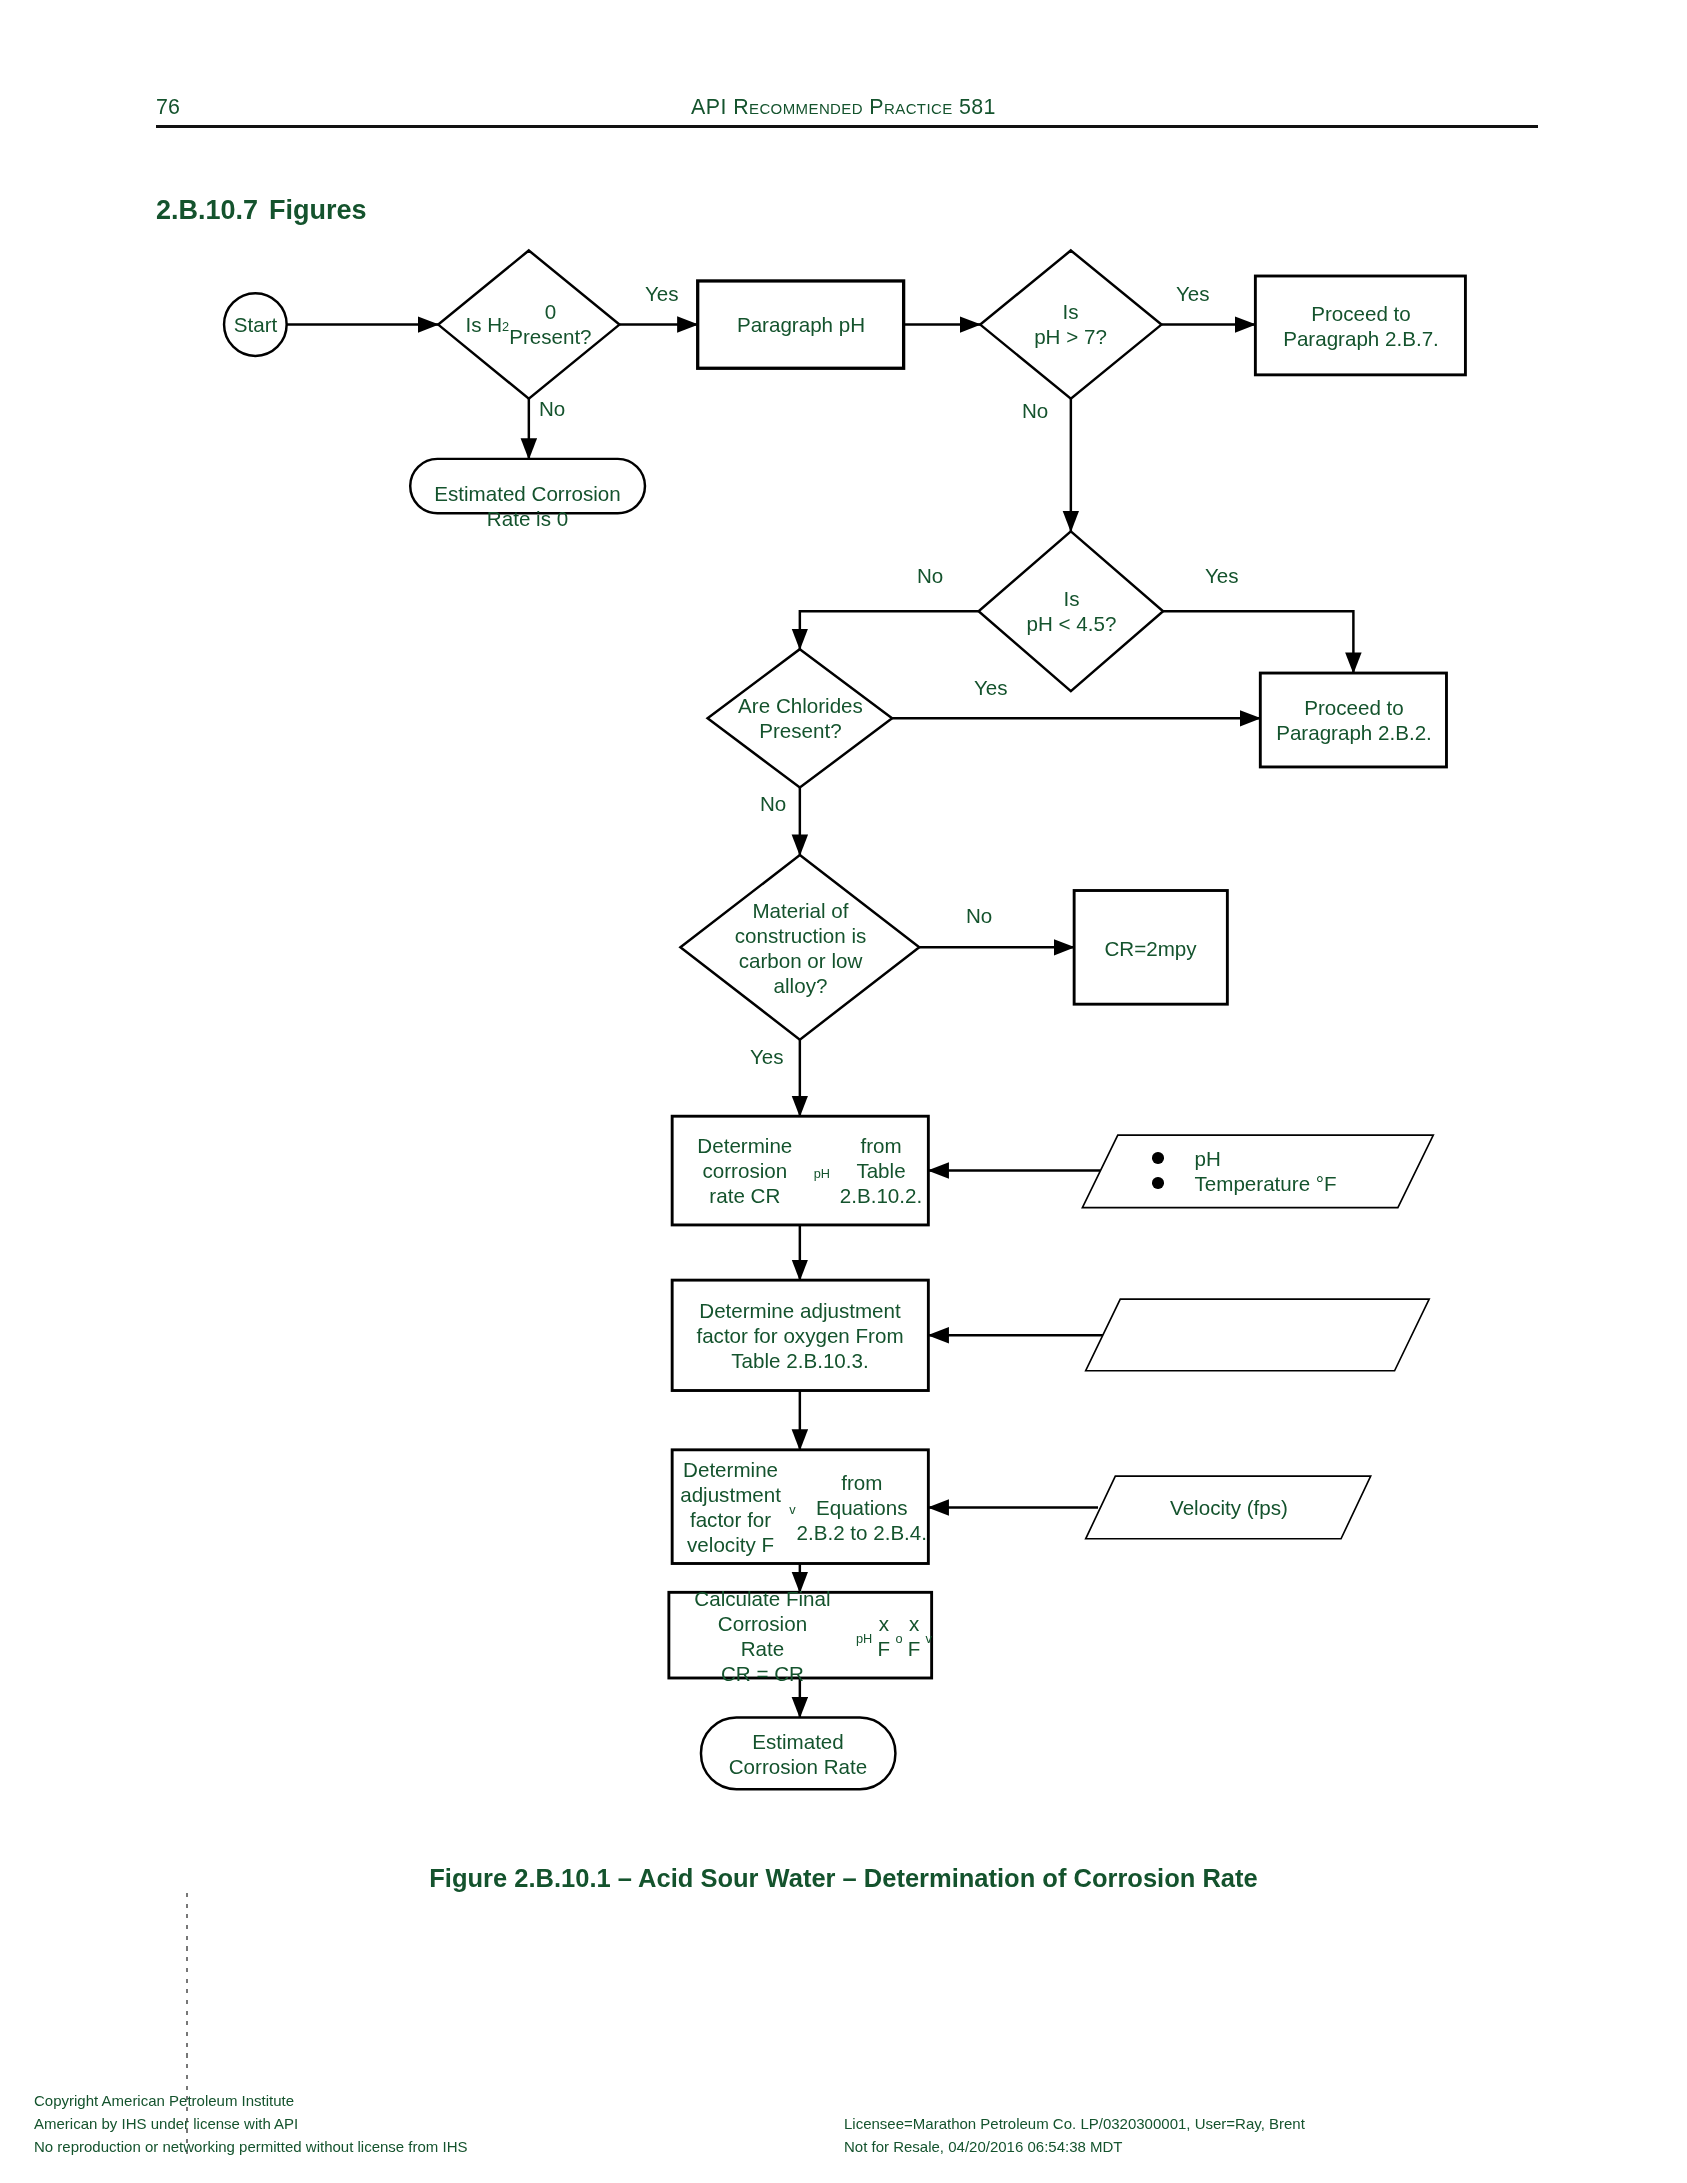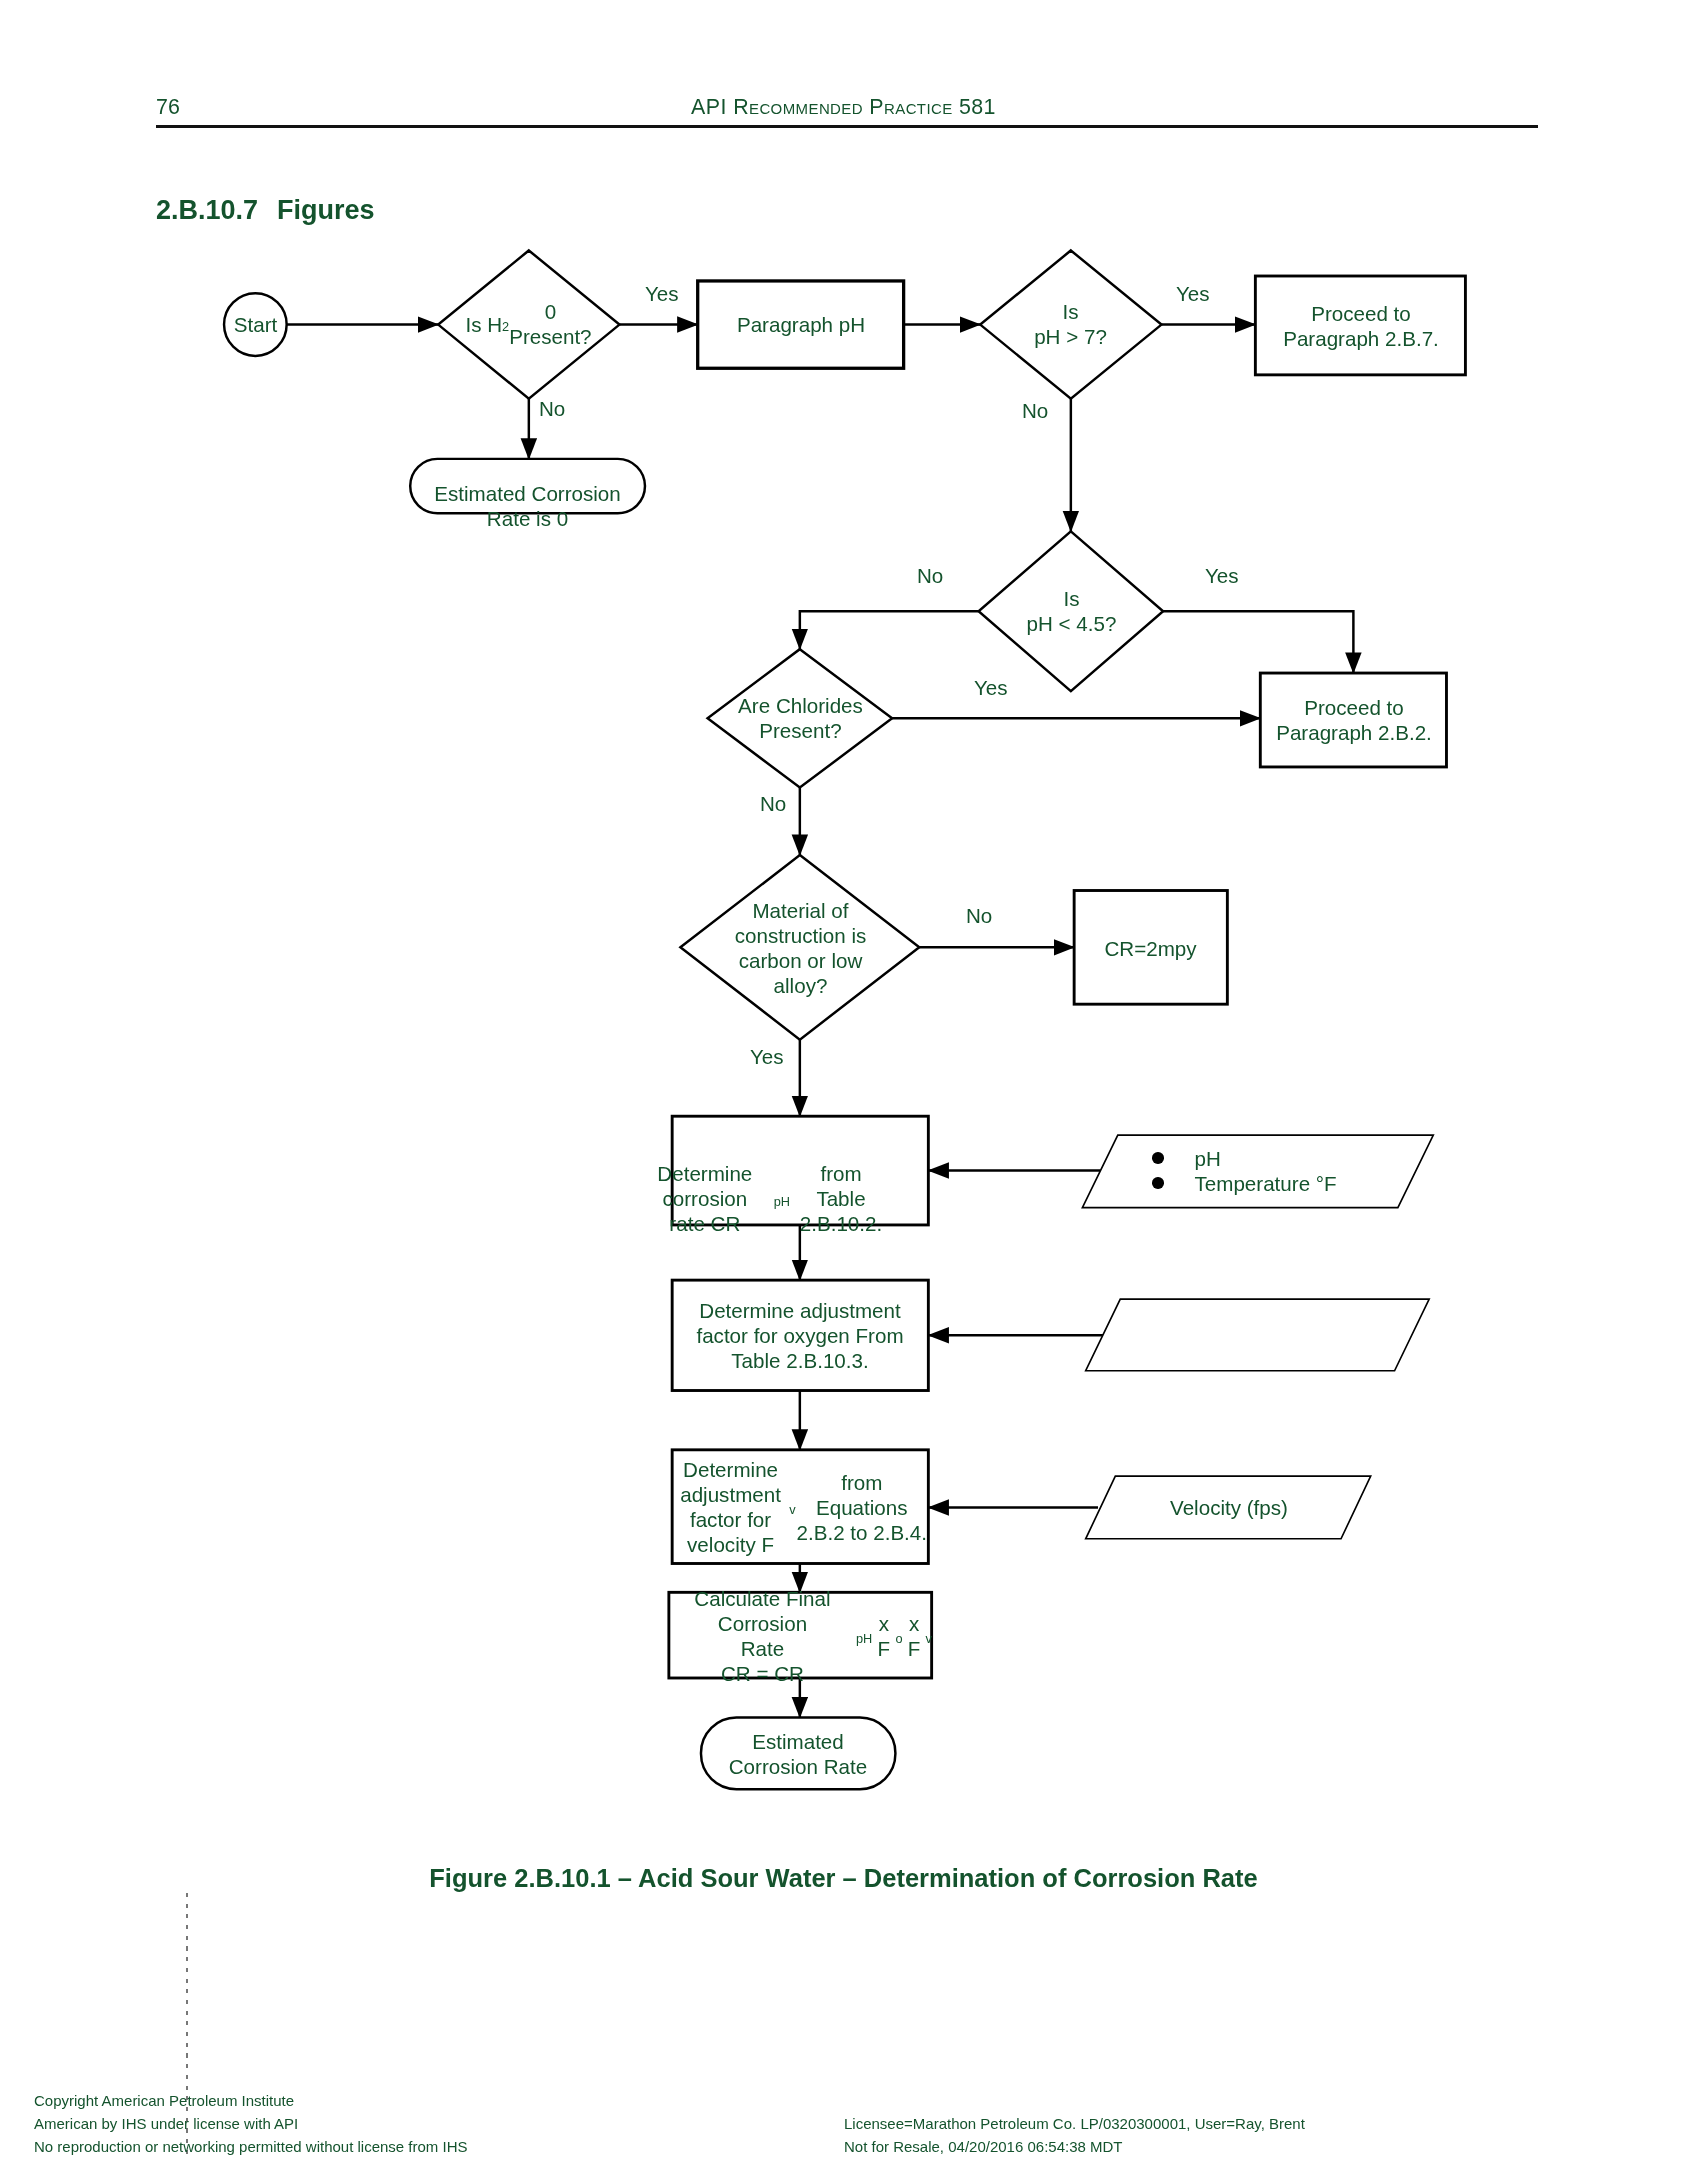--- a/index.html
+++ b/index.html
@@ -17,21 +17,21 @@
   
   .page-number{position:absolute;left:156px;top:95px;font-size:21.4px;}
   .running-title{
     position:absolute;left:0;top:95px;width:1687px;
     text-align:center;font-size:21.4px;font-variant:small-caps;letter-spacing:0.4px;
   }
   .header-rule{position:absolute;left:156px;top:125px;width:1382px;height:2.5px;background:#111;}
 
   
   .section-heading{position:absolute;left:156px;top:195px;font-size:27px;font-weight:bold;white-space:nowrap;}
-  .section-heading .sec-title{margin-left:19px;}
+  .section-heading .sec-title{margin-left:11px;}
 
   
   .node-text{
     position:absolute;display:flex;align-items:center;justify-content:center;
     text-align:center;font-size:20.6px;line-height:25px;
   }
   sub{font-size:62%;line-height:0;vertical-align:baseline;position:relative;top:.25em;}
   .edge-label{position:absolute;font-size:20.6px;line-height:21.4px;white-space:nowrap;}
 
   .bullet-list{
@@ -128,21 +128,21 @@
   <div class="node-text" style="left:438px;top:250px;width:181px;height:148px;">Is H<sub>2</sub>0<br>Present?</div>
   <div class="node-text" style="left:698px;top:281px;width:206px;height:87px;">Paragraph pH</div>
   <div class="node-text" style="left:980px;top:250px;width:181px;height:148px;">Is<br>pH &gt; 7?</div>
   <div class="node-text" style="left:1256px;top:276px;width:210px;height:99px;">Proceed to<br>Paragraph 2.B.7.</div>
   <div class="node-text" style="left:410px;top:459px;width:235px;height:54px;margin-top:20px;">Estimated Corrosion<br>Rate is 0</div>
   <div class="node-text" style="left:979px;top:531px;width:185px;height:160px;">Is<br>pH &lt; 4.5?</div>
   <div class="node-text" style="left:1261px;top:673px;width:186px;height:94px;">Proceed to<br>Paragraph 2.B.2.</div>
   <div class="node-text" style="left:708px;top:649px;width:185px;height:138px;">Are Chlorides<br>Present?</div>
   <div class="node-text" style="left:681px;top:855px;width:239px;height:185px;">Material of<br>construction is<br>carbon or low<br>alloy?</div>
   <div class="node-text" style="left:1074px;top:891px;width:153px;height:114px;">CR=2mpy</div>
-  <div class="node-text" style="left:636px;top:1116px;width:256px;height:109px;margin-top:28px;">Determine corrosion<br>rate CR<sub>pH</sub> from<br>Table 2.B.10.2.</div>
+  <div class="node-text" style="left:676px;top:1116px;width:256px;height:109px;">Determine corrosion<br>rate CR<sub>pH</sub> from<br>Table 2.B.10.2.</div>
   <div class="node-text" style="left:672px;top:1280px;width:256px;height:110px;">Determine adjustment<br>factor for oxygen From<br>Table 2.B.10.3.</div>
   <div class="node-text" style="left:672px;top:1450px;width:256px;height:114px;">Determine adjustment<br>factor for velocity F<sub>v</sub> from<br>Equations 2.B.2 to 2.B.4.</div>
   <div class="node-text" style="left:669px;top:1593px;width:263px;height:86px;">Calculate Final Corrosion<br>Rate<br>CR = CR<sub>pH</sub> x F<sub>o</sub> x F<sub>v</sub></div>
   <div class="node-text" style="left:701px;top:1718px;width:194px;height:72px;text-align:center;">Estimated<br>Corrosion Rate</div>
 
   <div class="bullet-list">
     <div class="bullet-row">
       <span class="bullet-dot"></span>
       <span>pH</span>
     </div>

